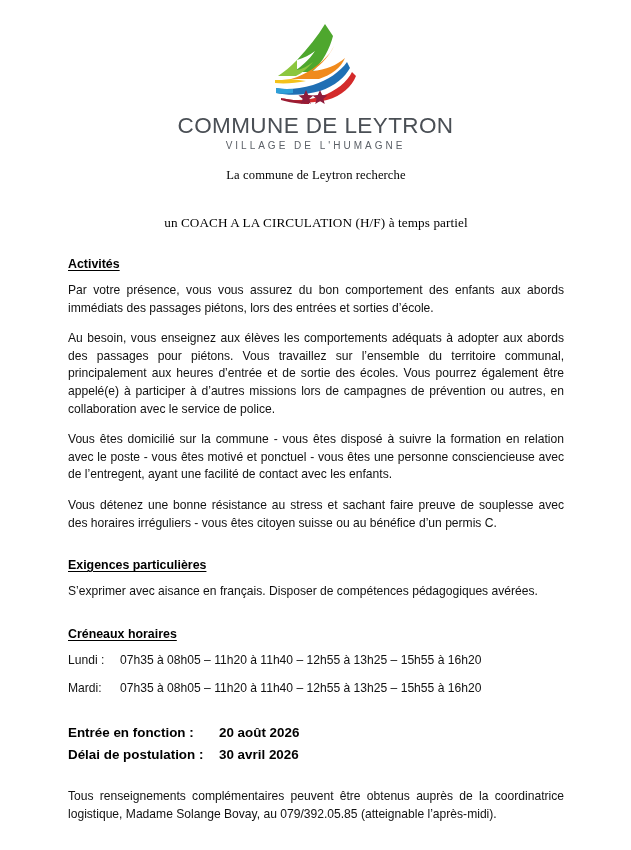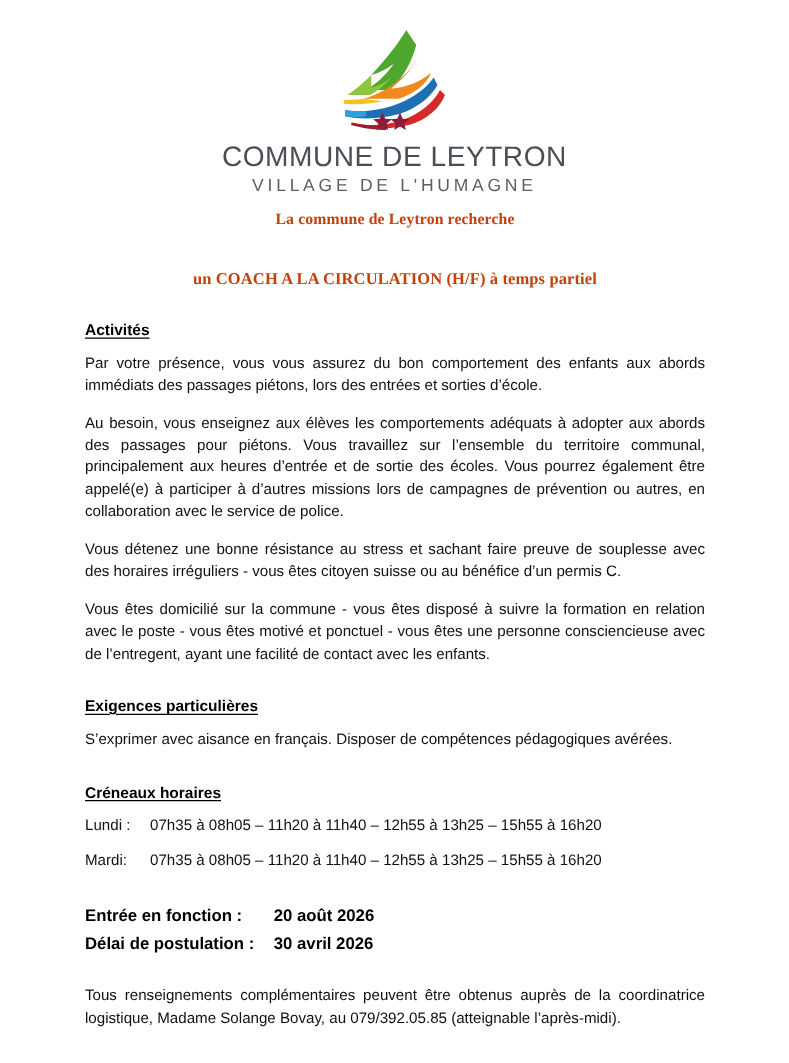--- a/index.html
+++ b/index.html
@@ -41,41 +41,41 @@
     font-family: "Liberation Sans", sans-serif;
     font-size: 22.5px;
     font-weight: 400;
     letter-spacing: 0.4px;
     color: #4a4f55;
     line-height: 1.05;
   }
   .logo-sub {
     margin: 2px 0 0 0;
     font-family: "Liberation Sans", sans-serif;
-    font-size: 14px;
+    font-size: 10px;
     font-weight: 400;
     letter-spacing: 3.0px;
     color: #5b6067;
     text-align: center;
   }
 
   
   .content {
     position: absolute;
     left: 68px;
     top: 168px;
     width: 496px;
   }
 
   .center-head {
     text-align: center;
     font-family: "Liberation Serif", serif;
-    font-weight: bold;
+    font-weight: normal;
     font-size: 12.6px;
-    color: #c2410c;
+    color: #000000;
     letter-spacing: 0.1px;
   }
   .head-1 { margin: 0 0 0 0; }
   .head-2 { margin: 32px 0 12px 0; font-size: 13.2px; }
 
   h3.sec {
     font-family: "Liberation Sans", sans-serif;
     font-size: 12.4px;
     font-weight: bold;
     color: #000;
@@ -158,22 +158,22 @@
 
   <div class="content">
 
     <div class="center-head head-1">La commune de Leytron recherche</div>
     <div class="center-head head-2">un COACH A LA CIRCULATION (H/F) à temps partiel</div>
 
     <h3 class="sec"><span class="u">Activités</span></h3>
     <p class="body">Par votre présence, vous vous assurez du bon comportement des enfants aux abords immédiats des passages piétons, lors des entrées et sorties d’école.</p>
     <p class="body">Au besoin, vous enseignez aux élèves les comportements adéquats à adopter aux abords des passages pour piétons. Vous travaillez sur l’ensemble du territoire communal, principalement aux heures d’entrée et de sortie des écoles. Vous pourrez également être appelé(e) à participer à d’autres missions lors de campagnes de prévention ou autres, en collaboration avec le service de police.</p>
 
+    <p class="body">Vous êtes domicilié sur la commune - vous êtes disposé à suivre la formation en relation avec le poste - vous êtes motivé et ponctuel - vous êtes une personne consciencieuse avec de l’entregent, ayant une facilité de contact avec les enfants.</p>
     <p class="body">Vous détenez une bonne résistance au stress et sachant faire preuve de souplesse avec des horaires irréguliers - vous êtes citoyen suisse ou au bénéfice d’un permis C.</p>
-    <p class="body">Vous êtes domicilié sur la commune - vous êtes disposé à suivre la formation en relation avec le poste - vous êtes motivé et ponctuel - vous êtes une personne consciencieuse avec de l’entregent, ayant une facilité de contact avec les enfants.</p>
 
     <h3 class="sec"><span class="u">Exigences particulières</span></h3>
     <p class="body last">S’exprimer avec aisance en français. Disposer de compétences pédagogiques avérées.</p>
 
     <h3 class="sec"><span class="u">Créneaux horaires</span></h3>
     <div class="schedule-row"><span class="sch-day">Lundi :</span><span>07h35 à 08h05 – 11h20 à 11h40 – 12h55 à 13h25 – 15h55 à 16h20</span></div>
     <div class="schedule-row"><span class="sch-day">Mardi:</span><span>07h35 à 08h05 – 11h20 à 11h40 – 12h55 à 13h25 – 15h55 à 16h20</span></div>
 
     <div class="dates">
       <div class="date-row"><span class="date-label">Entrée en fonction :</span><span>20 août 2026</span></div>

